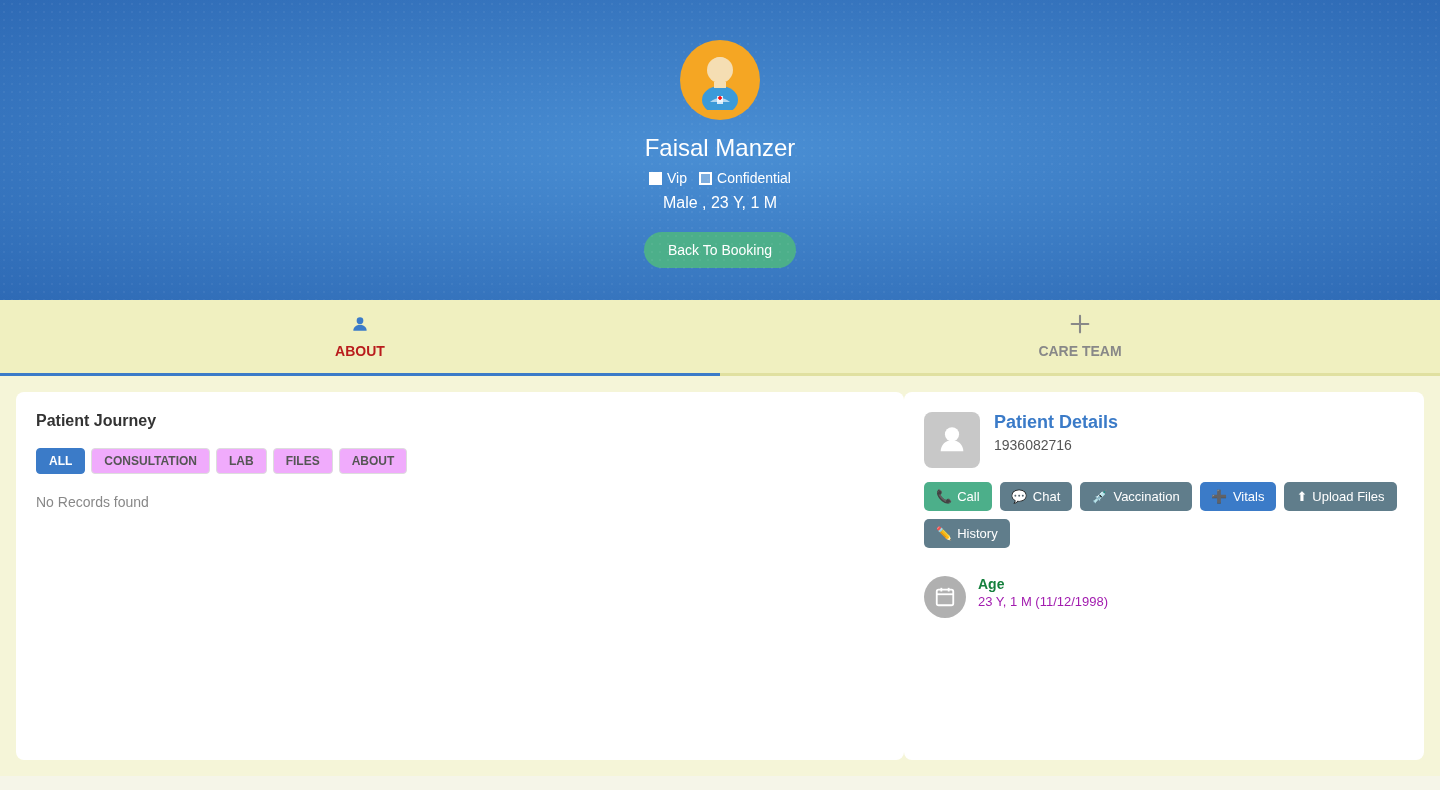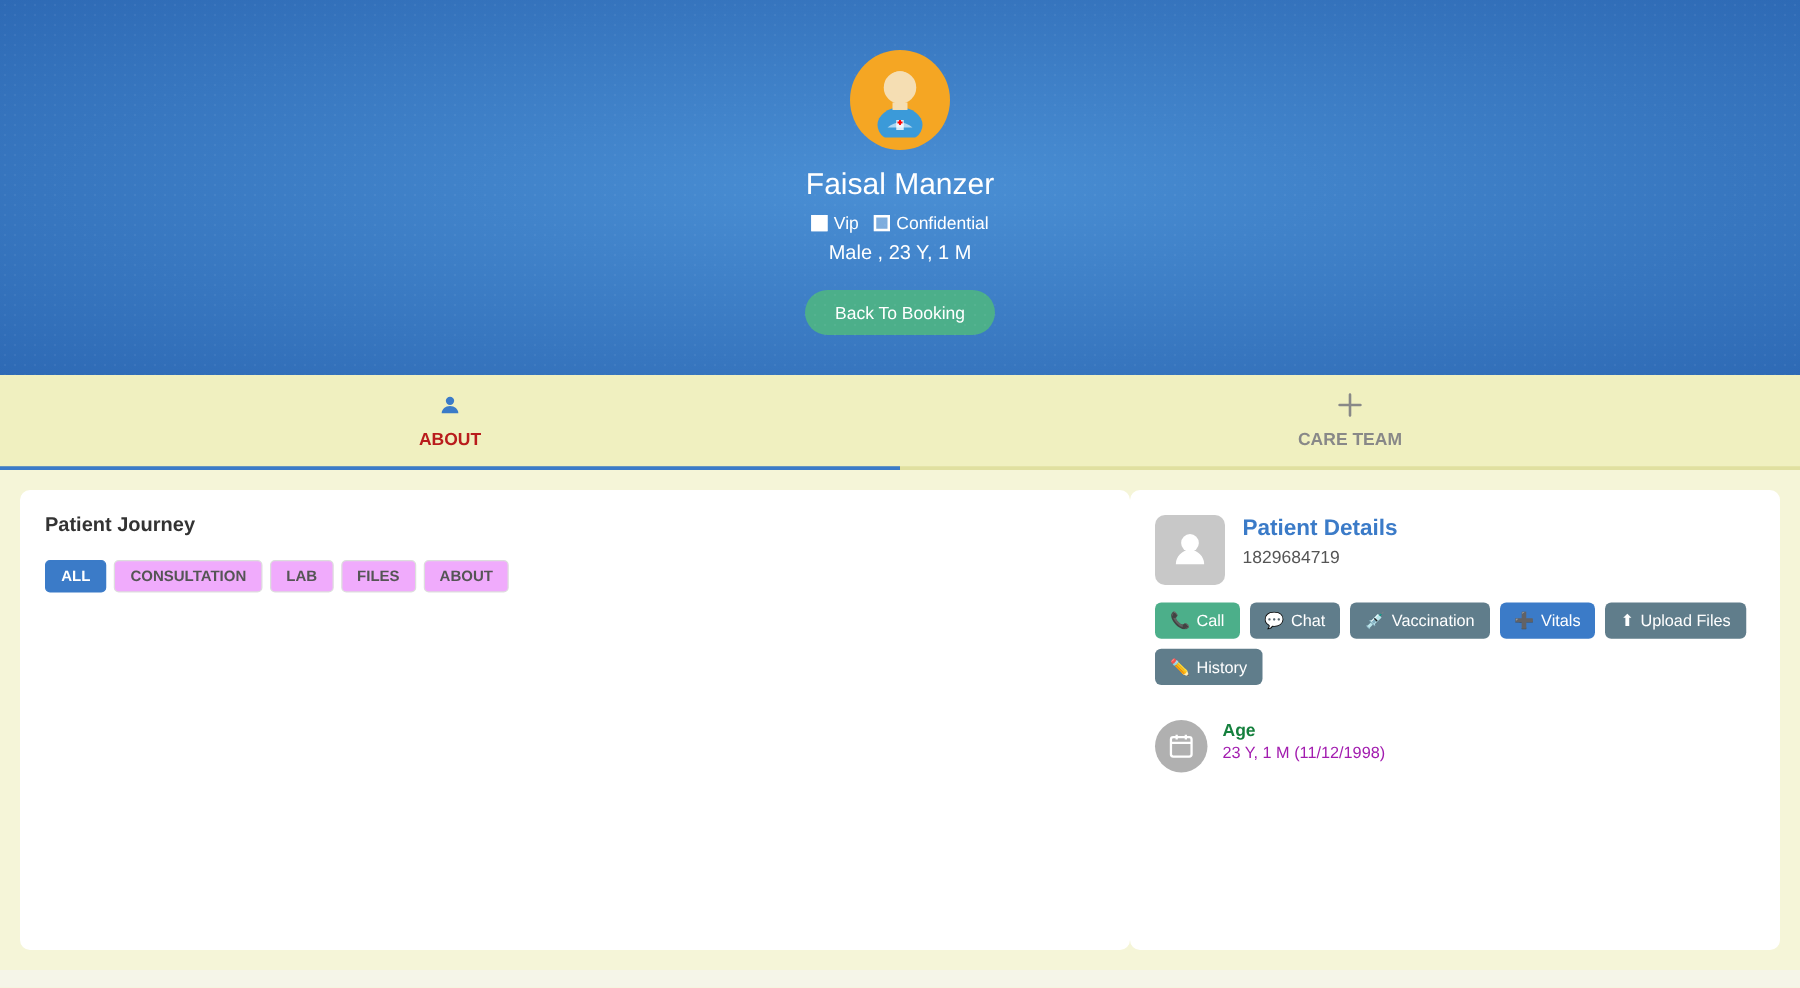--- a/index.html
+++ b/index.html
@@ -325,33 +325,34 @@
     <div class="journey-title">Patient Journey</div>
 
     <div class="filter-tabs">
       <button class="filter-tab active">ALL</button>
       <button class="filter-tab">CONSULTATION</button>
       <button class="filter-tab">LAB</button>
       <button class="filter-tab">FILES</button>
       <button class="filter-tab">ABOUT</button>
     </div>
 
+    <div class="no-records">No Records found</div>
   </div>
 
   <div class="details-card">
     <div class="details-header">
       <div class="details-avatar">
         <svg viewBox="0 0 24 24" xmlns="http://www.w3.org/2000/svg">
           <circle cx="12" cy="8" r="5" fill="#fff"></circle>
           <path d="M4 20c0-4.4 3.6-8 8-8s8 3.6 8 8" fill="#fff"></path>
         </svg>
       </div>
       <div class="details-info">
         <h2>Patient Details</h2>
-        <div class="details-phone">1829684719</div>
+        <div class="details-phone">1936082716</div>
       </div>
     </div>
 
     <div class="action-buttons">
       <button class="action-btn btn-call">
         <span>📞</span>
         <span>Call</span>
       </button>
       <button class="action-btn btn-chat">
         <span>💬</span>

